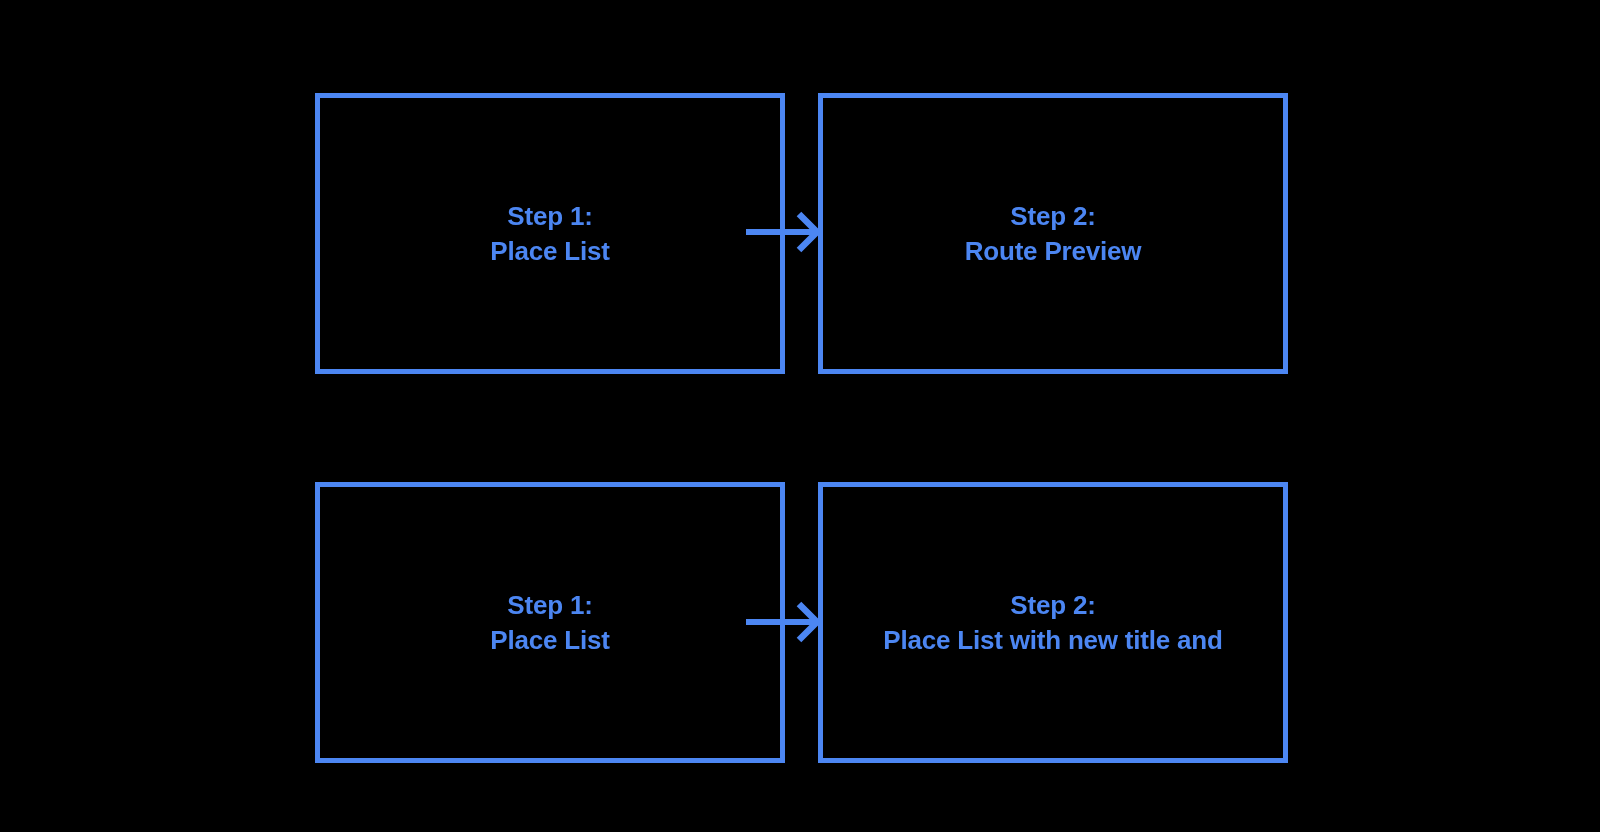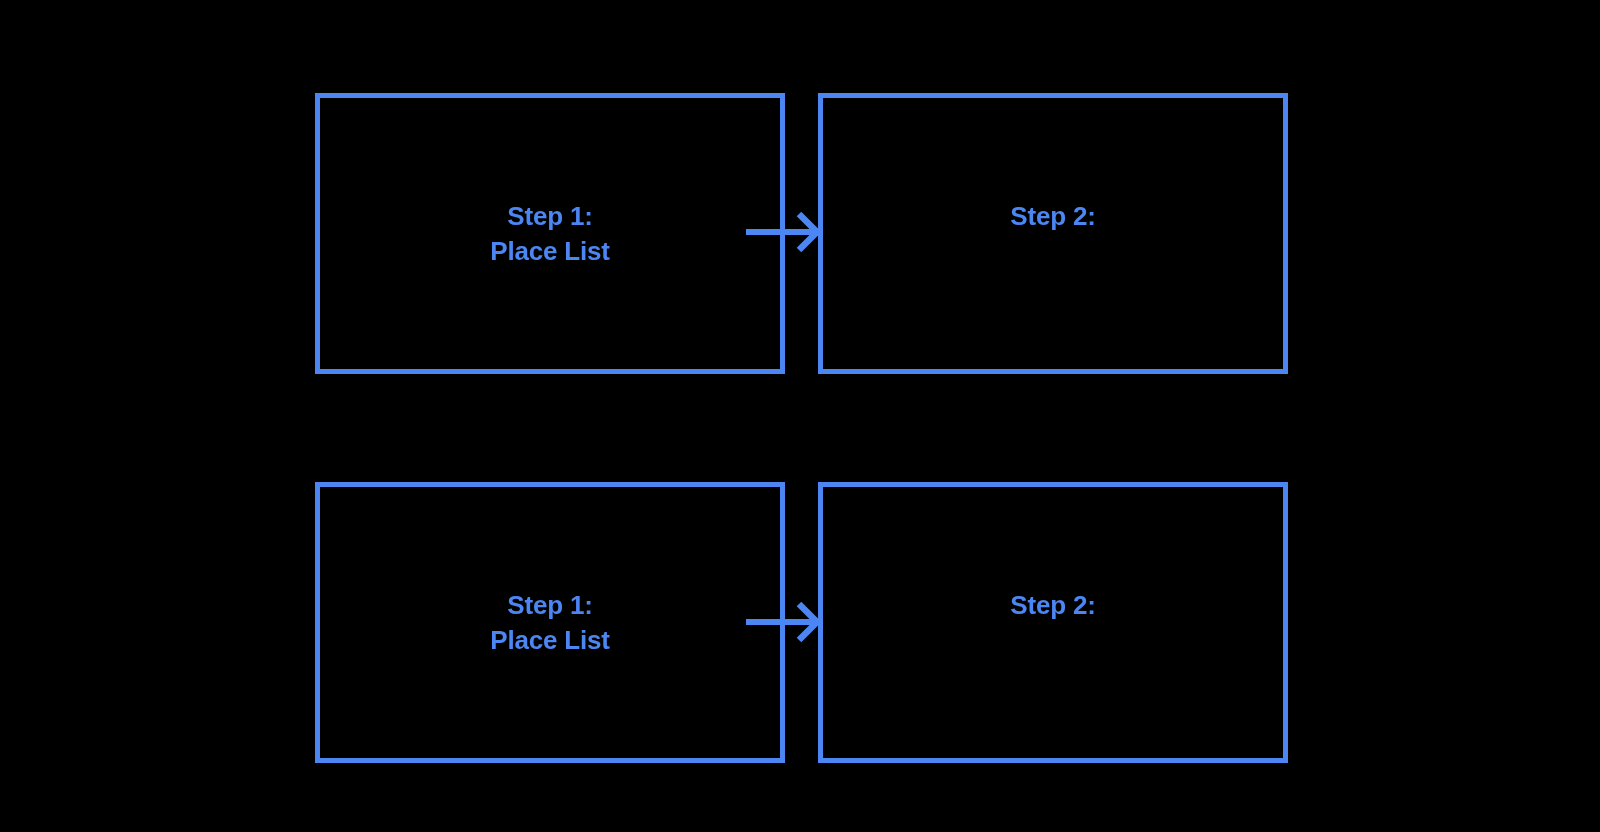--- a/index.html
+++ b/index.html
@@ -55,33 +55,35 @@
   <div class="flow-box r1c1">
     <div class="box-label">
       <span>Step 1:</span>
       <span>Place List</span>
     </div>
   </div>
 
   <div class="flow-box r1c2">
     <div class="box-label">
       <span>Step 2:</span>
+      <span>Route Preview</span>
     </div>
   </div>
 
   <div class="flow-box r2c1">
     <div class="box-label">
       <span>Step 1:</span>
       <span>Place List</span>
     </div>
   </div>
 
   <div class="flow-box r2c2">
     <div class="box-label">
       <span>Step 2:</span>
+      <span>Place List with new title and</span>
     </div>
   </div>
 
   <svg class="flow-arrow top" viewBox="0 0 80 60" xmlns="http://www.w3.org/2000/svg" aria-hidden="true">
     <line x1="2" y1="30" x2="73" y2="30" stroke="currentColor" stroke-width="6"></line>
     <polyline points="55,12 73,30 55,48" fill="none" stroke="currentColor" stroke-width="6.5" stroke-linejoin="miter"></polyline>
   </svg>
 
   <svg class="flow-arrow bottom" viewBox="0 0 80 60" xmlns="http://www.w3.org/2000/svg" aria-hidden="true">
     <line x1="2" y1="30" x2="73" y2="30" stroke="currentColor" stroke-width="6"></line>

